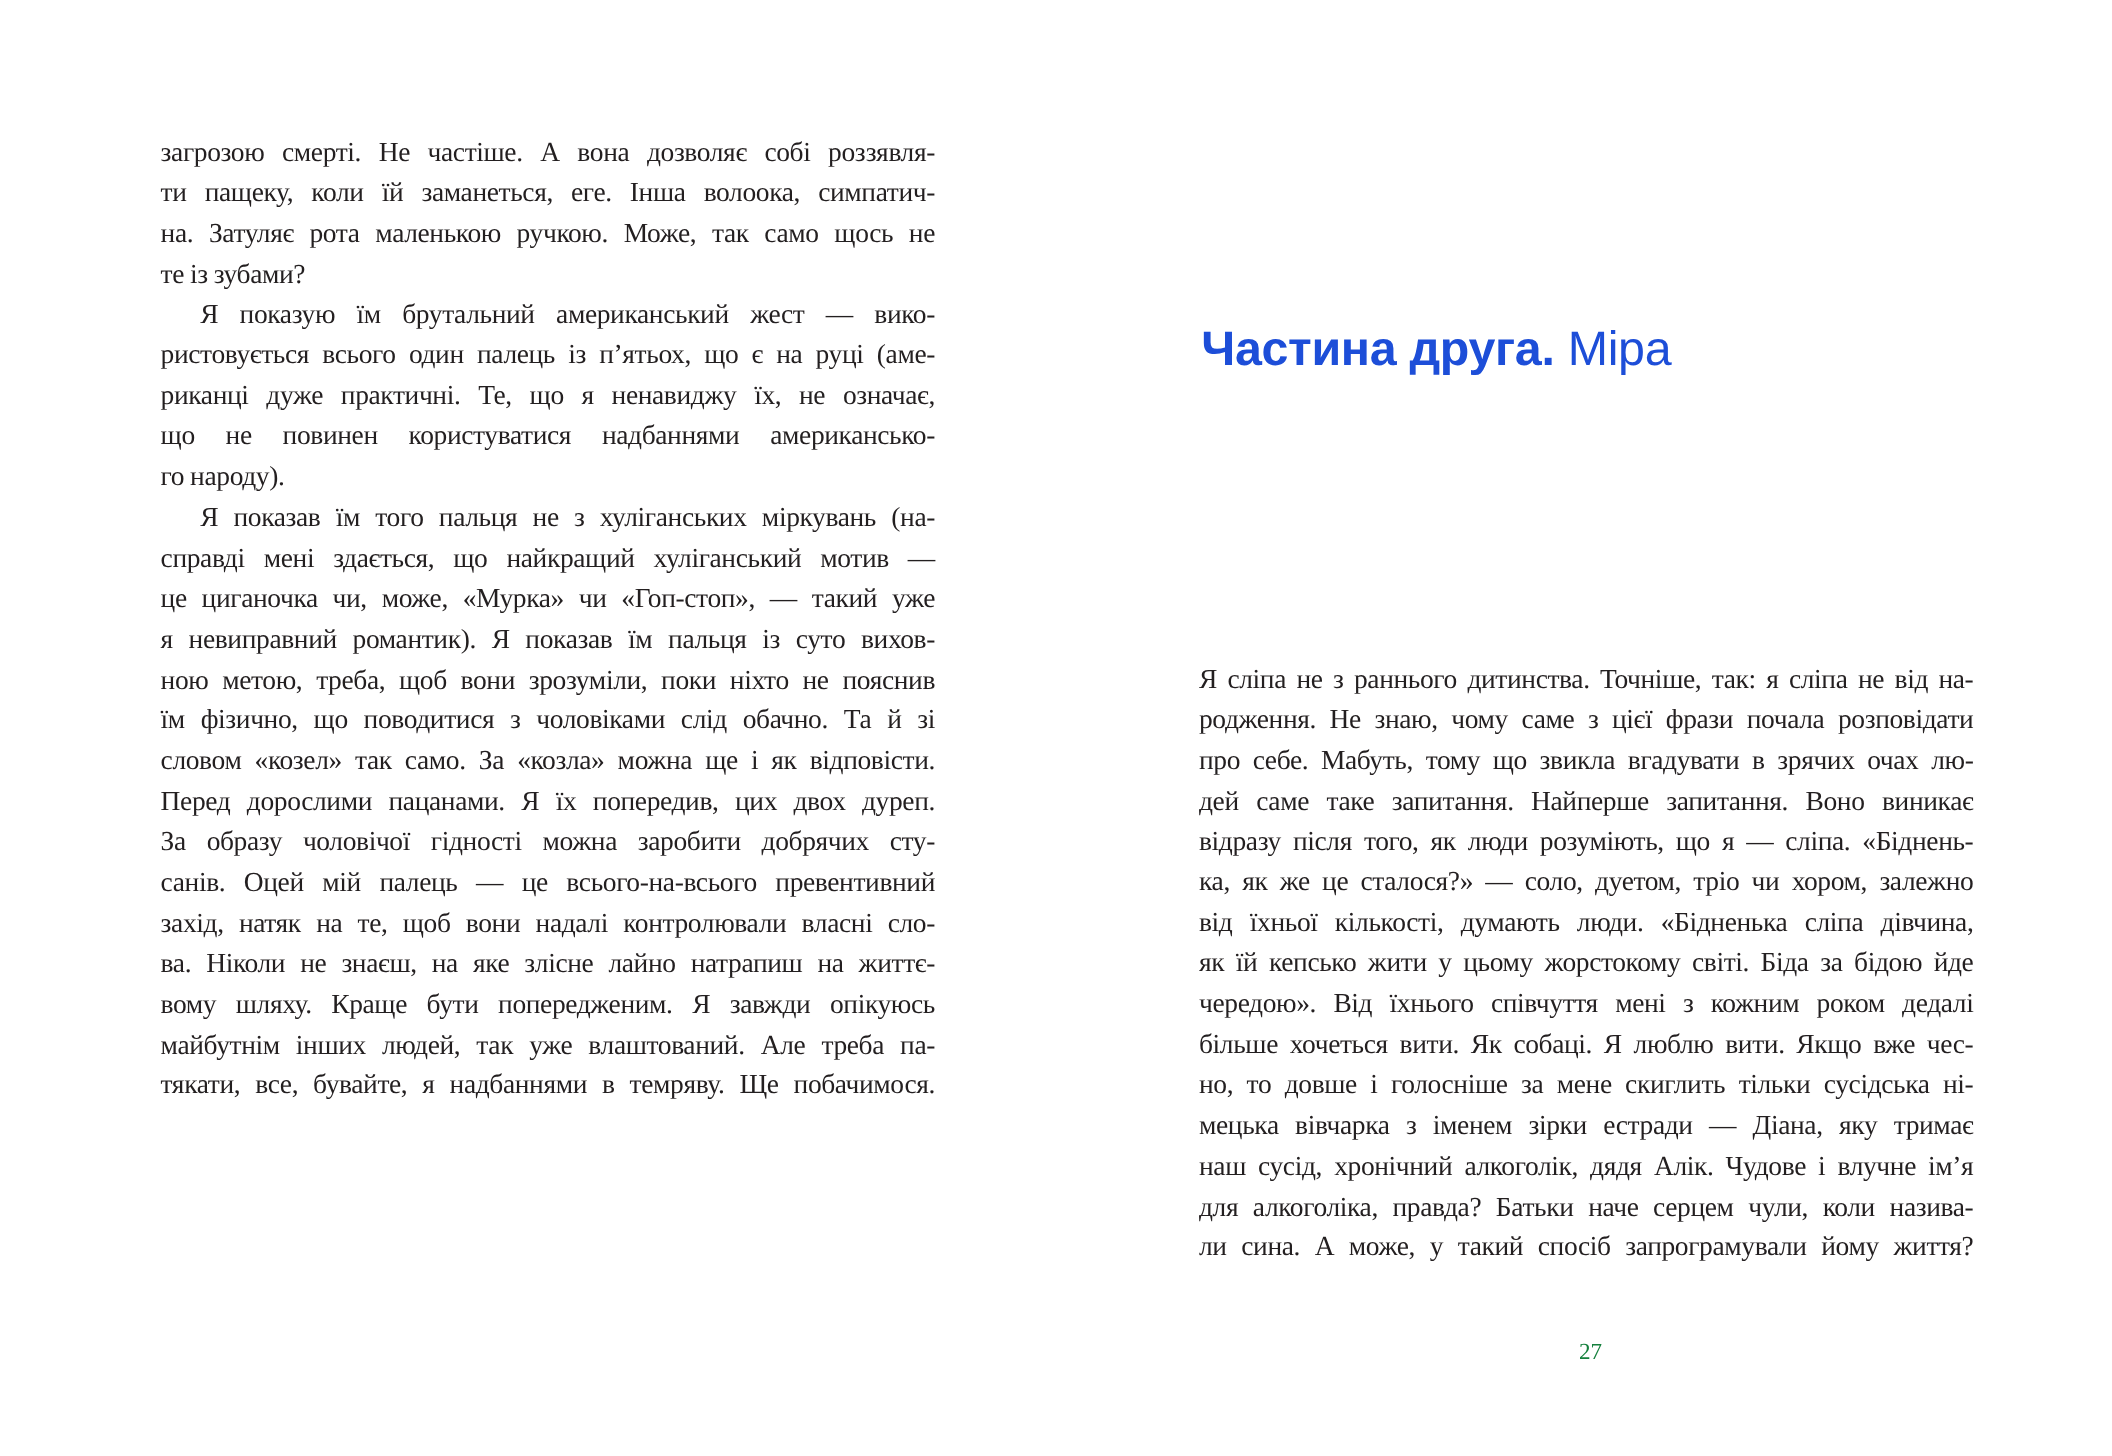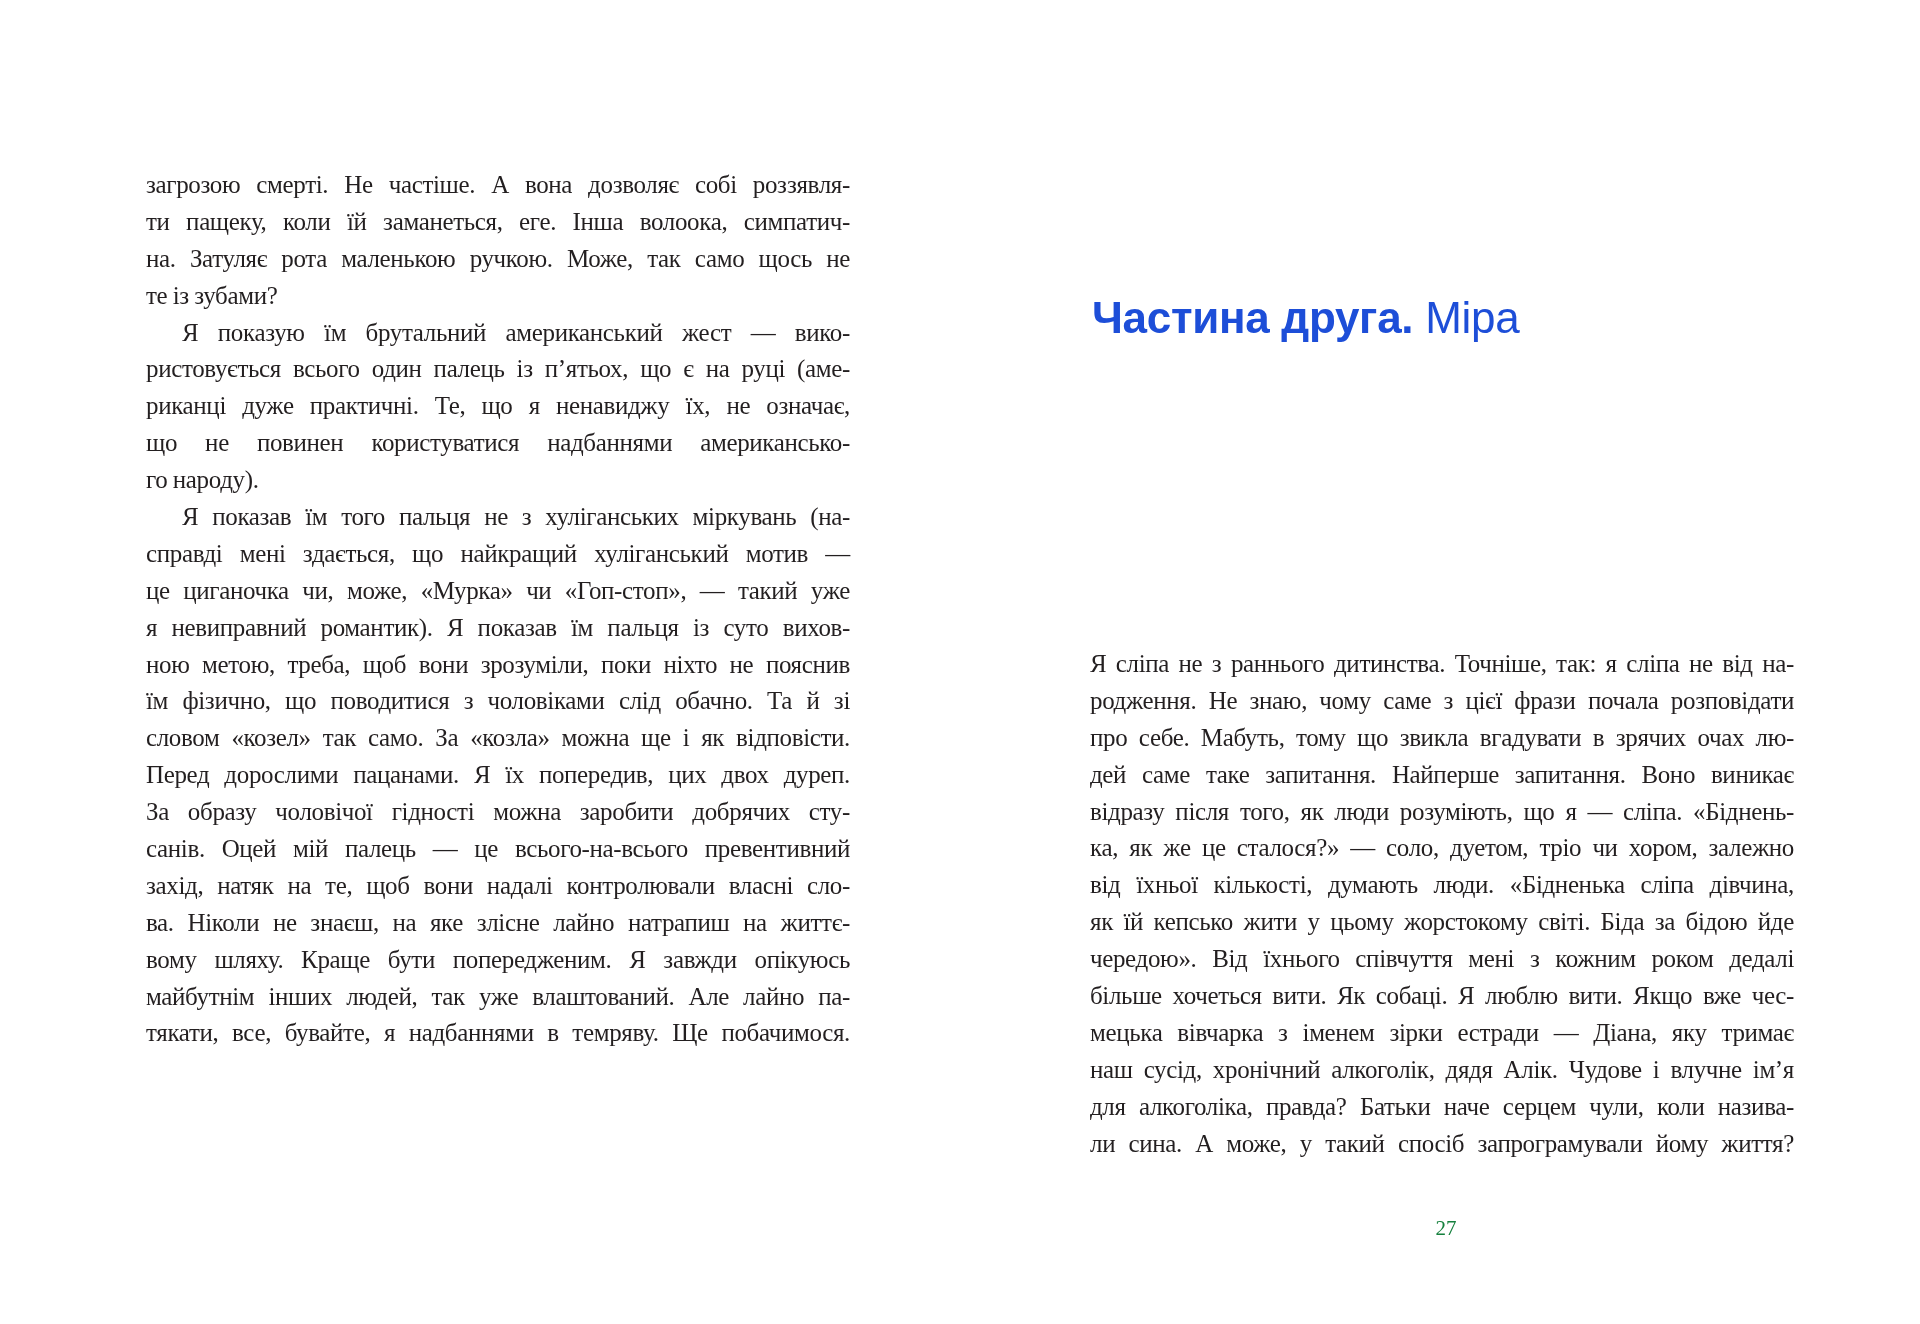--- a/index.html
+++ b/index.html
@@ -27,21 +27,20 @@
       width: 704px;
       font-family: "Liberation Serif", "DejaVu Serif", serif;
       font-size: 25px;
       line-height: 36.9px;
       text-align: justify;
       text-align-last: auto;
       letter-spacing: -0.35px;
       word-spacing: -0.5px;
       color: #231f20;
       hyphens: manual;
-      margin-top: 46px;
     }
     .body-text p {
       margin: 0;
       padding: 0;
     }
     .body-text .line {
       display: block;
       text-align: justify;
       text-align-last: justify;
       white-space: nowrap;
@@ -122,21 +121,21 @@
       <span class="line">я невиправний романтик). Я показав їм пальця із суто вихов-</span>
       <span class="line">ною метою, треба, щоб вони зрозуміли, поки ніхто не пояснив</span>
       <span class="line">їм фізично, що поводитися з чоловіками слід обачно. Та й зі</span>
       <span class="line">словом «козел» так само. За «козла» можна ще і як відповісти.</span>
       <span class="line">Перед дорослими пацанами. Я їх попередив, цих двох дуреп.</span>
       <span class="line">За образу чоловічої гідності можна заробити добрячих сту-</span>
       <span class="line">санів. Оцей мій палець — це всього-на-всього превентивний</span>
       <span class="line">захід, натяк на те, щоб вони надалі контролювали власні сло-</span>
       <span class="line">ва. Ніколи не знаєш, на яке злісне лайно натрапиш на життє-</span>
       <span class="line">вому шляху. Краще бути попередженим. Я завжди опікуюсь</span>
-      <span class="line">майбутнім інших людей, так уже влаштований. Але лайно па-</span>
+      <span class="line">майбутнім інших людей, так уже влаштований. Але треба па-</span>
       <span class="line">тякати, все, бувайте, я надбаннями в темряву. Ще побачимося.</span>
     </p>
   </div>
 </div>
 
 <div class="page page-right">
   <h1 class="chapter-heading" style="margin:0;">
     <span class="bold">Частина друга.</span>
     <span class="regular">Міра</span>
   </h1>
@@ -146,20 +145,21 @@
       <span class="line">Я сліпа не з раннього дитинства. Точніше, так: я сліпа не від на-</span>
       <span class="line">родження. Не знаю, чому саме з цієї фрази почала розповідати</span>
       <span class="line">про себе. Мабуть, тому що звикла вгадувати в зрячих очах лю-</span>
       <span class="line">дей саме таке запитання. Найперше запитання. Воно виникає</span>
       <span class="line">відразу після того, як люди розуміють, що я — сліпа. «Біднень-</span>
       <span class="line">ка, як же це сталося?» — соло, дуетом, тріо чи хором, залежно</span>
       <span class="line">від їхньої кількості, думають люди. «Бідненька сліпа дівчина,</span>
       <span class="line">як їй кепсько жити у цьому жорстокому світі. Біда за бідою йде</span>
       <span class="line">чередою». Від їхнього співчуття мені з кожним роком дедалі</span>
       <span class="line">більше хочеться вити. Як собаці. Я люблю вити. Якщо вже чес-</span>
+      <span class="line">но, то довше і голосніше за мене скиглить тільки сусідська ні-</span>
       <span class="line">мецька вівчарка з іменем зірки естради — Діана, яку тримає</span>
       <span class="line">наш сусід, хронічний алкоголік, дядя Алік. Чудове і влучне ім’я</span>
       <span class="line">для алкоголіка, правда? Батьки наче серцем чули, коли назива-</span>
       <span class="line">ли сина. А може, у такий спосіб запрограмували йому життя?</span>
     </p>
   </div>
 
   <div class="page-number">27</div>
 </div>
 

